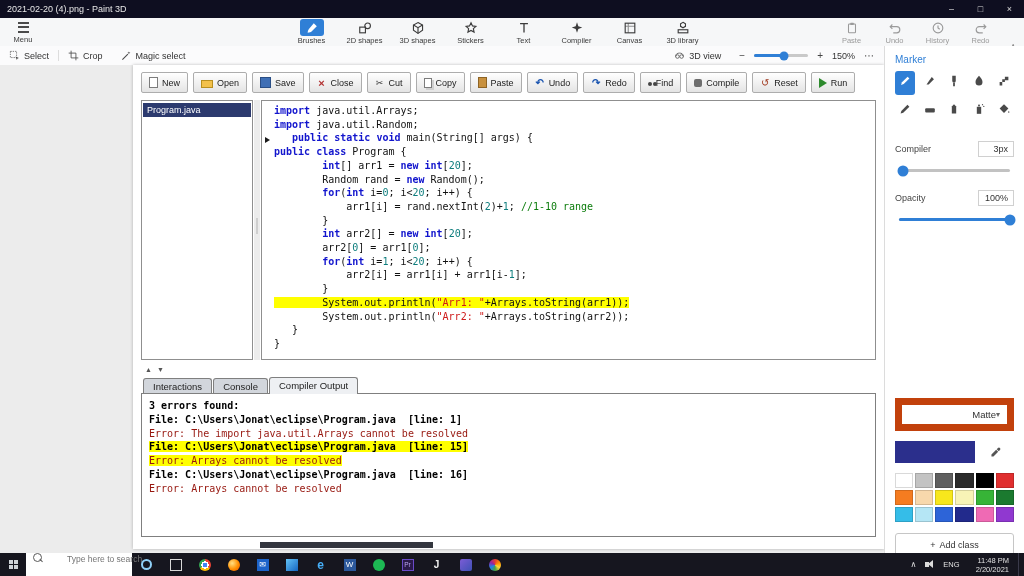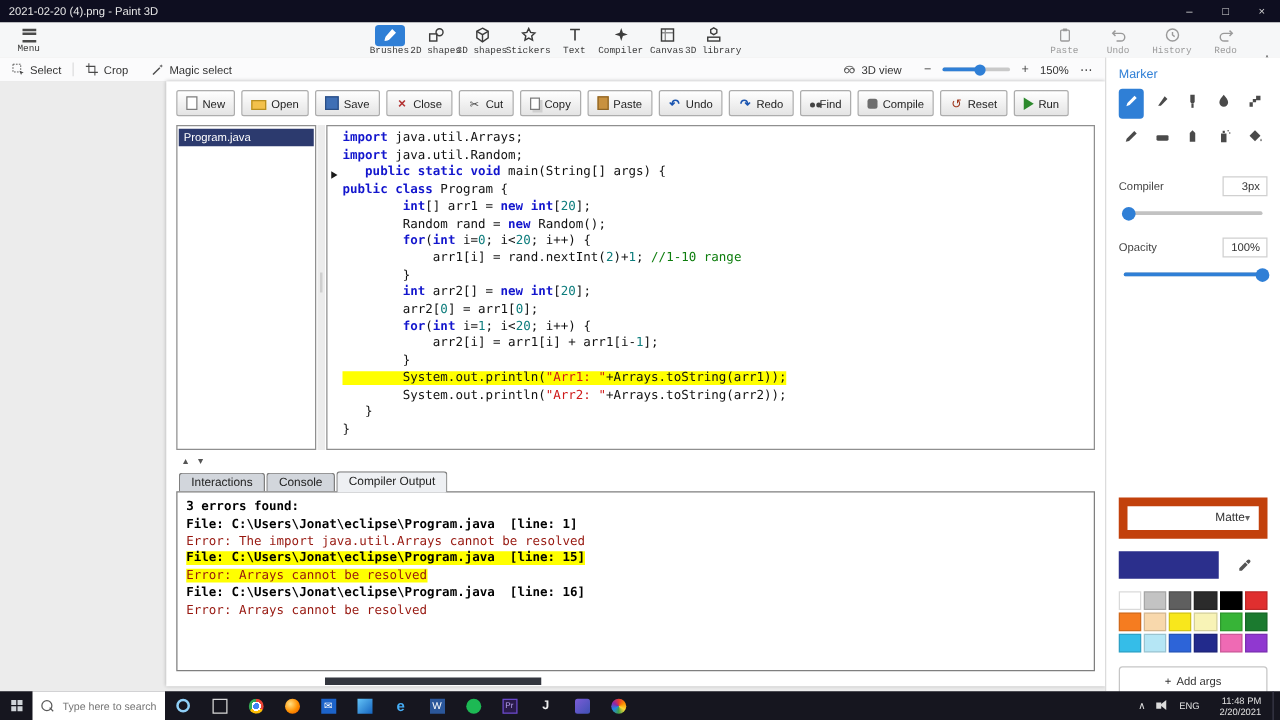--- a/index.html
+++ b/index.html
@@ -5,26 +5,26 @@
   html,body{margin:0;padding:0;width:1024px;height:576px;overflow:hidden;}
   body{font-family:"Liberation Sans",sans-serif;background:#efefef;position:relative;}
 
   
   #titlebar{position:absolute;top:0;left:0;right:0;height:18px;background:#0e0e20;color:#e6e6e6;display:flex;align-items:center;font-size:9px;}
   #titlebar .title{padding-left:7px;white-space:nowrap;}
   .wctrls{margin-left:auto;display:flex;height:100%;}
   .wctrl{width:29px;display:flex;align-items:center;justify-content:center;font-size:9px;color:#d8d8d8;}
 
   
-  #ribbon{position:absolute;top:18px;left:0;right:0;height:28px;background:#f6f7f8;border-bottom:1px solid #e1e1e1;display:flex;align-items:center;font-family:Liberation Mono, monospace;}
+  #ribbon{position:absolute;top:18px;left:0;right:0;height:28px;background:#f6f7f8;border-bottom:1px solid #e1e1e1;display:flex;align-items:center;}
   #menu-area{width:46px;display:flex;flex-direction:column;align-items:center;gap:2px;padding-top:2px;}
   .hamb{width:11px;height:7px;border-top:2px solid #4a4a4a;border-bottom:2px solid #4a4a4a;}
   .hamb::after{content:"";display:block;height:2px;background:#4a4a4a;margin-top:1.5px;margin-bottom:1.5px;}
   .rlabel{font-size:7.5px;color:#3a3a3a;white-space:nowrap;}
-  #ribbon-tools{display:flex;gap:2px;margin-left:248px;}
+  #ribbon-tools{display:flex;gap:18px;margin-left:248px;}
   .rtool{width:35px;display:flex;flex-direction:column;align-items:center;}
   .rtool .ricon{height:17px;width:24px;display:flex;align-items:center;justify-content:center;color:#3c3c3c;}
   .rtool .ricon svg{width:14px;height:14px;}
   .rtool.active .ricon{background:#2f7fd6;border-radius:3px;color:#ffffff;}
   #ribbon-right{margin-left:auto;display:flex;gap:8px;margin-right:26px;}
   #ribbon-right .rtool .ricon{color:#9a9a9a;}
   #ribbon-right .rlabel{color:#9a9a9a;}
   #ribbon-collapse{position:absolute;right:8px;top:24px;font-size:8px;color:#777;}
 
   
@@ -113,21 +113,21 @@
   .eyedrop svg{width:13px;height:13px;}
   .palette{display:grid;grid-template-columns:repeat(6,1fr);gap:2px;margin-top:9px;}
   .sw{height:15px;border:1px solid rgba(0,0,0,.15);box-sizing:border-box;}
   .addcolor{margin-top:11px;border:1px solid #c6c6c6;border-radius:3px;height:21px;display:flex;align-items:center;justify-content:center;gap:4px;font-size:9px;color:#333;background:#fff;}
 
   
   #taskbar{position:absolute;left:0;top:553px;width:1024px;height:23px;background:#16161f;display:flex;align-items:center;}
   .startbtn{width:26px;height:100%;display:flex;align-items:center;justify-content:center;}
   .winlogo{width:9px;height:9px;display:grid;grid-template-columns:1fr 1fr;grid-template-rows:1fr 1fr;gap:1px;}
   .winlogo span{background:#cfd3d8;}
-  .searchbox{width:106px;height:100%;background:#fff;display:flex;align-items:center;gap:6px;padding:0 7px;box-sizing:border-box;}
+  .searchbox{width:106px;height:100%;background:#fff;display:flex;align-items:flex-start;gap:23px;padding:0 7px;box-sizing:border-box;}
   .sglyph{width:7px;height:7px;border:1.4px solid #5a5a5a;border-radius:50%;position:relative;flex:none;}
   .sglyph::after{content:"";position:absolute;left:5px;top:6px;width:4px;height:1.4px;background:#5a5a5a;transform:rotate(45deg);}
   .searchbox input{border:none;outline:none;font-size:8.5px;color:#444;width:84px;font-family:"Liberation Sans",sans-serif;background:transparent;}
   #tbicons{display:flex;height:100%;}
   .tbicon{width:29px;height:100%;display:flex;align-items:center;justify-content:center;}
   .ti{display:flex;align-items:center;justify-content:center;font-size:8px;color:#fff;}
   .ti-cortana{width:11px;height:11px;border:2px solid #8fd0f8;border-radius:50%;box-sizing:border-box;}
   .ti-task-view{width:10px;height:10px;border:1px solid #d8d8d8;}
   .ti-chrome{width:12px;height:12px;border-radius:50%;background:radial-gradient(circle at 50% 50%, #4285f4 0 2.5px, #ffffff 2.5px 3.8px, transparent 3.8px), conic-gradient(#ea4335 0 120deg, #fbbc05 120deg 240deg, #34a853 240deg 360deg);}
   .ti-firefox{width:12px;height:12px;border-radius:50%;background:radial-gradient(circle at 35% 35%, #ffe082, #ff8f00 55%, #e65100);}
@@ -534,21 +534,21 @@
         <div class="sw" style="background: rgb(27, 122, 47);"></div>
         <div class="sw" style="background: rgb(53, 189, 232);"></div>
         <div class="sw" style="background: rgb(181, 230, 245);"></div>
         <div class="sw" style="background: rgb(45, 100, 216);"></div>
         <div class="sw" style="background: rgb(34, 42, 140);"></div>
         <div class="sw" style="background: rgb(239, 106, 180);"></div>
         <div class="sw" style="background: rgb(144, 56, 208);"></div>
       </div>
     <div class="addcolor">
       <span>+</span>
-      <span>Add args</span>
+      <span>Add class</span>
     </div>
   </div>
 </div>
 
 <div id="taskbar">
   <div class="startbtn">
     <span class="winlogo">
         <span></span>
         <span></span>
         <span></span>

